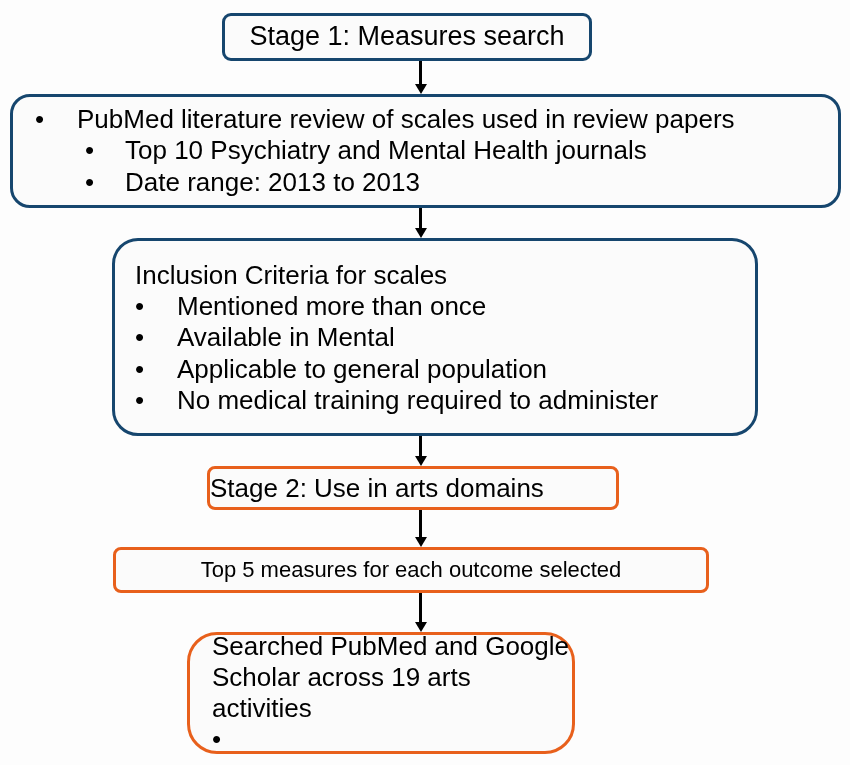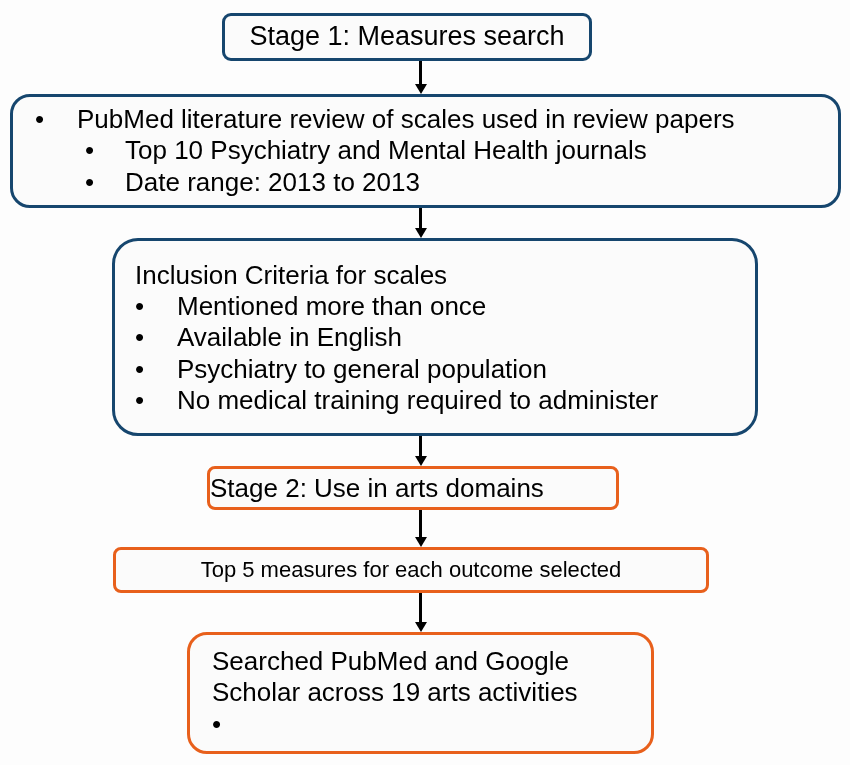--- a/index.html
+++ b/index.html
@@ -73,22 +73,22 @@
   #node-stage2 .node-line { font-size: 26px; }
 
   #node-top5 {
     left: 113px; top: 547px; width: 596px; height: 46px;
     border-radius: 8px;
     align-items: center;
   }
   #node-top5 .node-line { font-size: 22px; }
 
   #node-searched {
-    left: 187px; top: 632px; width: 467px; height: 122px;
-    border-radius: 20px;
+    left: 187px; top: 632px; width: 388px; height: 122px;
+    border-radius: 30px;
     padding: 8px 0;
     justify-content: center;
   }
 
   
   .row {
     display: flex;
     align-items: baseline;
     font-size: 26px;
     line-height: 1.2;
@@ -192,25 +192,25 @@
   </div>
 
   <div class="node blue" id="node-inclusion" style="border-color: rgb(22, 70, 110); background: rgb(251, 251, 251);">
     <div class="row hdr">Inclusion Criteria for scales</div>
     <div class="row lvl1">
       <span class="bullet">•</span>
       <span class="btxt">Mentioned more than once</span>
     </div>
     <div class="row lvl1">
       <span class="bullet">•</span>
-      <span class="btxt">Available in English</span>
-    </div>
-    <div class="row lvl1">
-      <span class="bullet">•</span>
-      <span class="btxt">Psychiatry to general population</span>
+      <span class="btxt">Available in Mental</span>
+    </div>
+    <div class="row lvl1">
+      <span class="bullet">•</span>
+      <span class="btxt">Applicable to general population</span>
     </div>
     <div class="row lvl1">
       <span class="bullet">•</span>
       <span class="btxt">No medical training required to administer</span>
     </div>
   </div>
 
   <div class="arrow" id="arrow-3">
     <div class="shaft" style="background: rgb(0, 0, 0);"></div>
     <div class="head" style="border-top-color: rgb(0, 0, 0);"></div>

